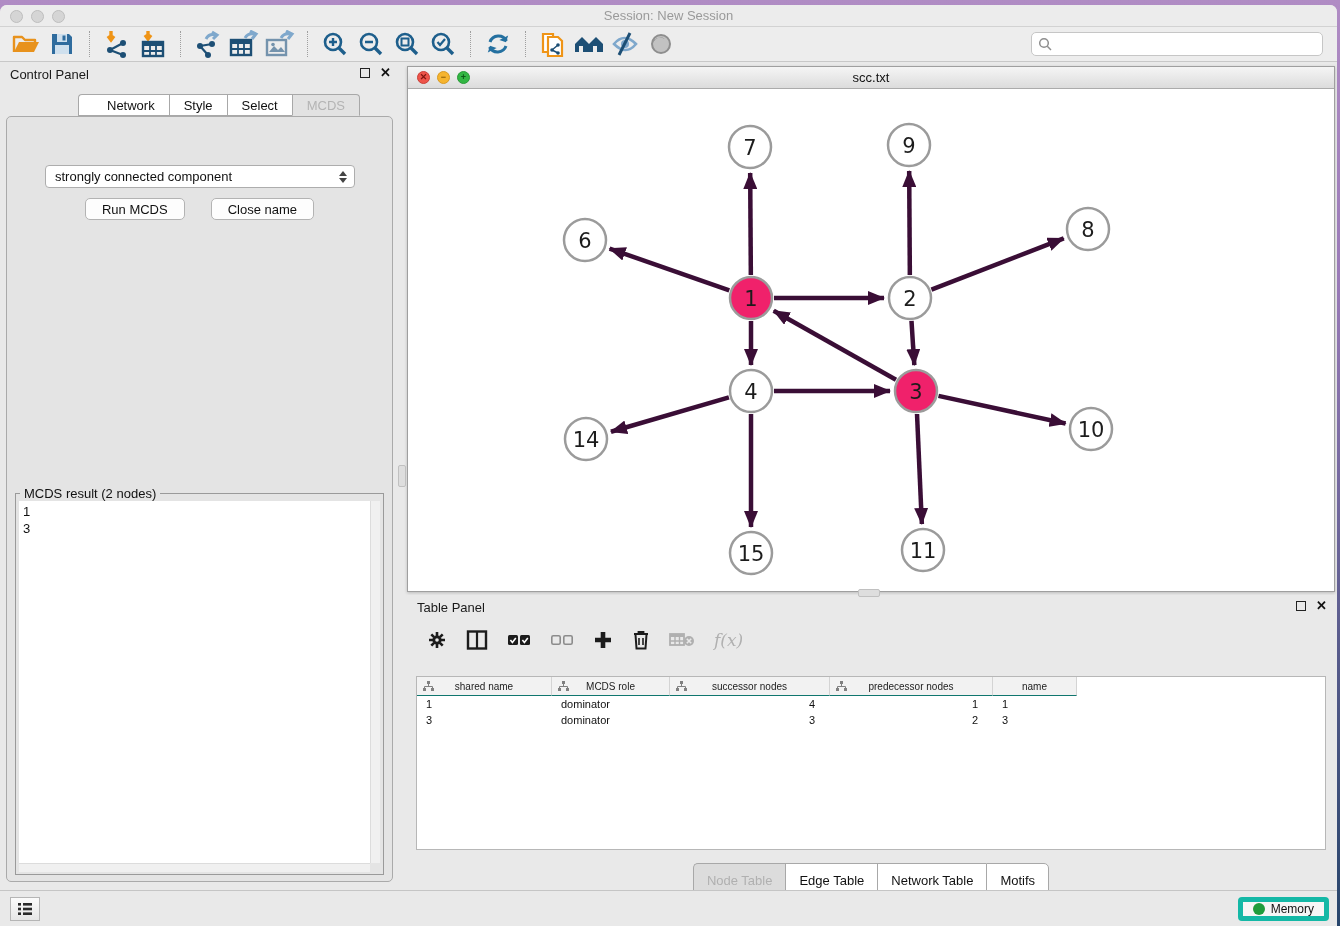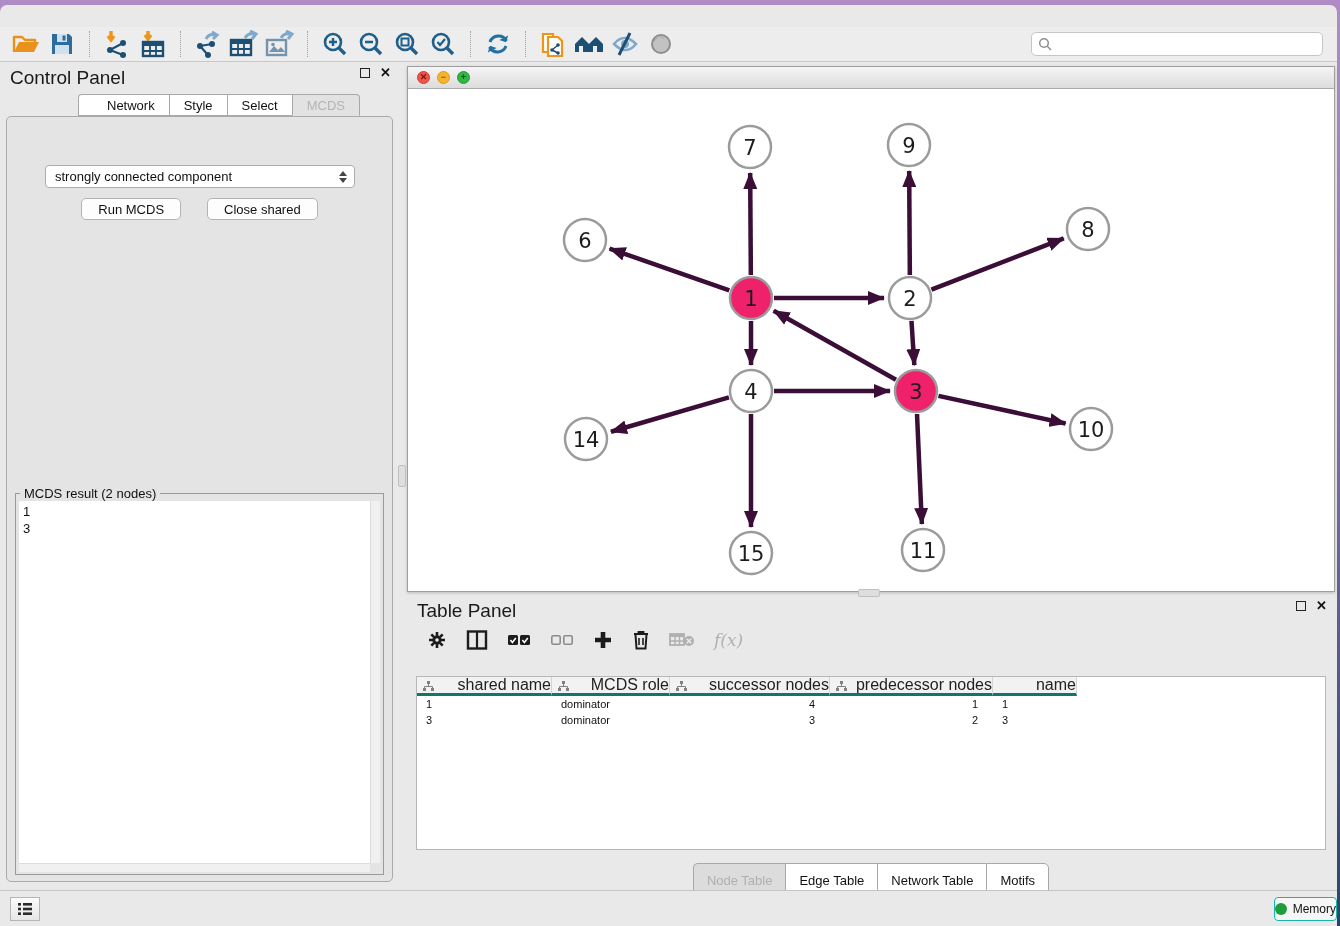--- a/index.html
+++ b/index.html
@@ -29,21 +29,21 @@
   .tb-btn { width:36px; height:30px; display:flex; align-items:center; justify-content:center; }
   .tb-btn svg { display:block; }
   .searchbox { margin-left:auto; margin-right:6px; width:292px; height:24px;
     background:#fff; border:1px solid #c6c6c6; border-radius:5px;
     display:flex; align-items:center; padding:0 6px; }
   .searchbox input { border:none; outline:none; flex:1; font-size:12px; margin-left:5px;
     font-family:"Liberation Sans",sans-serif; background:transparent; }
   
   .control-panel { position:absolute; left:0; top:57px; width:399px; height:828px; background:#e9e9e9; }
   .panel-head { position:absolute; left:0; top:0; width:100%; height:24px; }
-  .panel-head .ph-title { position:absolute; left:10px; top:5px; font-size:19px; color:#1a1a1a; }
+  .panel-head .ph-title { position:absolute; left:10px; top:5px; font-size:13px; color:#1a1a1a; }
   .ph-icons { position:absolute; right:8px; top:5px; display:flex; gap:10px; align-items:center; }
   .float-ic { width:10px; height:10px; border:1.6px solid #222; }
   .close-ic { font-size:13px; font-weight:bold; color:#111; line-height:11px; }
   .cp-tabs { position:absolute; left:78px; top:32px; display:flex; }
   .cp-tab { height:22px; padding:0 14px; font-size:13px; display:flex; align-items:center;
     background:#fff; border:1px solid #a8a8a8; border-right:none; color:#111; }
   .cp-tab:first-child { border-radius:4px 0 0 0;padding-left:28px; }
   .cp-tab:last-child  { border-right:1px solid #a8a8a8; border-radius:0 4px 0 0; }
   .cp-tab.active { background:#e2e2e2; color:#b4b4b4; border-bottom-color:#e2e2e2; }
   .cp-body { position:absolute; left:6px; top:54px; width:387px; height:766px;
@@ -82,52 +82,60 @@
   .net-title { position:absolute; left:0; right:0; top:3px; text-align:center; font-size:13px; color:#111; }
   .net-canvas { position:absolute; left:0; top:22px; width:926px; height:502px; background:#fff; }
   
   .table-panel { position:absolute; left:407px; top:590px; width:928px; height:295px; background:#e9e9e9; }
   .tp-toolbar { position:absolute; left:8px; top:26px; height:38px; display:flex; align-items:center; gap:19px; padding-left:12px; }
   .tp-ic { display:flex; align-items:center; justify-content:center; }
   .fx { font-family:"DejaVu Serif", serif; font-style:italic; font-size:17px; color:#b0b0b0; }
   .tbl { position:absolute; left:9px; top:81px; width:910px; height:174px; background:#fff; border:1px solid #b7b7b7; }
   .tbl-header { position:absolute; left:0; top:0; height:19px; display:flex; }
   .th-cell { position:relative; height:19px; background:#f2f2f2; border-right:1px solid #d4d4d4;
-    border-bottom:3px solid #0f766e; font-size:16px; color:#222;
-    display:flex; align-items:center; justify-content:flex-end; }
+    border-bottom:1px solid #0f766e; font-size:10px; color:#222;
+    display:flex; align-items:center; justify-content:center; }
   .th-cell svg { position:absolute; left:6px; top:4px; }
   .tbl-row { display:flex; height:16px; font-size:11px; color:#111; }
   .td { overflow:hidden; white-space:nowrap; padding-top:2px; }
   .td.l { text-align:left; padding-left:9px; }
   .td.r { text-align:right; padding-right:15px; }
   .tp-tabs { position:absolute; left:0; right:0; top:268px; display:flex; justify-content:center; }
   .tp-tab { height:34px; padding:0 13px; font-size:13px; display:flex; align-items:center;
     background:#fff; border:1px solid #a8a8a8; border-right:none; color:#111; }
   .tp-tab:first-child { border-radius:5px 0 0 5px; }
   .tp-tab:last-child { border-right:1px solid #a8a8a8; border-radius:0 5px 5px 0; }
   .tp-tab.active { background:#dcdcdc; color:#b0b0b0; }
   
   .statusbar { position:absolute; left:0; top:885px; width:100%; height:36px;
     background:#e9e9e9; border-top:1px solid #c5c5c5; }
   .sb-left { position:absolute; left:10px; top:6px; width:30px; height:24px;
     background:linear-gradient(#fbfbfb,#e6e6e6); border:1px solid #b5b5b5;
     display:flex; align-items:center; justify-content:center; }
-  .sb-mem { position:absolute; right:0; top:6px; height:24px; padding:0 0;
-    background:#f6f6f6; border:1px solid #14b8a6; border-radius:4px;
+  .sb-mem { position:absolute; right:8px; top:6px; height:24px; padding:0 10px;
+    background:#f6f6f6; border:5px solid #14b8a6; border-radius:4px;
     display:flex; align-items:center; gap:6px; font-size:12px; color:#111; }
   .mem-dot { width:12px; height:12px; border-radius:50%; background:#1f9c3c; }
   
   .grip-v { position:absolute; left:398px; top:460px; width:8px; height:22px; background:#dedede; border:1px solid #c0c0c0; border-radius:2px; }
   .grip-h { position:absolute; left:858px; top:584px; width:22px; height:8px; background:#dedede; border:1px solid #c0c0c0; border-radius:2px; }
 </style>
 </head>
 <body>
 
 <div class="app">
 
+  <div class="titlebar">
+    <div class="traffic">
+      <div class="tl"></div>
+      <div class="tl"></div>
+      <div class="tl"></div>
+    </div>
+    <div class="title">Session: New Session</div>
+  </div>
 
   <div class="toolbar">
     <div class="tb-btn">
       <svg width="28" height="26" viewBox="0 0 28 26">
           <path d="M2 21 V6 h8 l3 3 h10 v3" fill="none" stroke="#e8921c" stroke-width="2.4" stroke-linejoin="round"></path>
           <path d="M2 21 L7 11 h20 l-5 10 z" fill="#e8921c"></path>
         </svg>
     </div>
     <div class="tb-btn">
       <svg width="26" height="26" viewBox="0 0 26 26">
@@ -277,39 +285,40 @@
     <div class="cp-body">
       <div class="dropdown">
         <span>strongly connected component</span>
         <span class="dd-arrows">
             <i class="dd-up"></i>
             <i class="dd-down"></i>
           </span>
       </div>
       <div class="cp-btnrow">
         <div class="push-btn">Run MCDS</div>
-        <div class="push-btn">Close shared</div>
+        <div class="push-btn">Close name</div>
       </div>
       <div class="result-box">
         <span class="result-legend">MCDS result (2 nodes)</span>
         <div class="result-area" id="result-area">1
 3</div>
         <div class="result-vscroll"></div>
         <div class="result-hscroll"></div>
       </div>
     </div>
   </div>
 
   <div class="net-window">
     <div class="net-titlebar">
       <div class="net-traffic">
         <div class="ntl red">✕</div>
         <div class="ntl yel">−</div>
         <div class="ntl grn">+</div>
       </div>
+      <div class="net-title">scc.txt</div>
     </div>
     <div class="net-canvas">
       <svg id="graph-svg" width="926" height="502" viewBox="0 0 926 502">
           <defs>
             <marker id="arrow" viewBox="0 0 17 14" refX="16" refY="7" markerWidth="17" markerHeight="14" orient="auto" markerUnits="userSpaceOnUse">
               <path d="M0,0 L17,7 L0,14 Z" fill="#3a0e36"></path>
             </marker>
           </defs>
           <line x1="342.84768545925334" y1="186.0005043472541" x2="342.1721816547571" y2="83.99942986832144" stroke="#3a0e36" stroke-width="4.5" marker-end="url(#arrow)"></line>
           <line x1="321.28718253123094" y1="201.4135938964542" x2="201.54492409513023" y2="159.5759373344431" stroke="#3a0e36" stroke-width="4.5" marker-end="url(#arrow)"></line>

